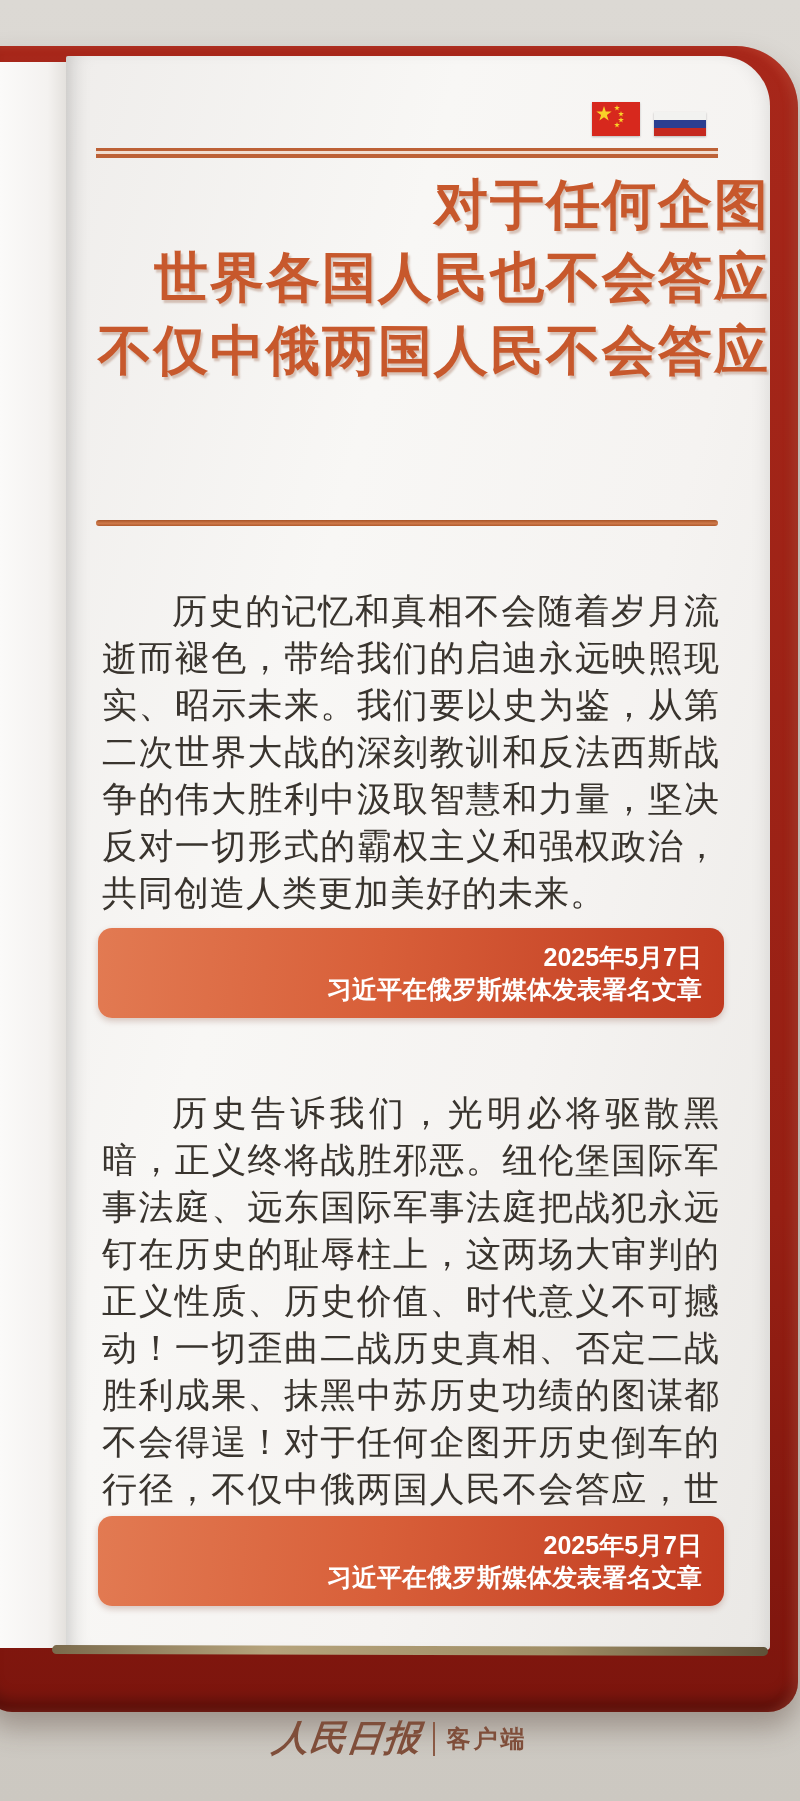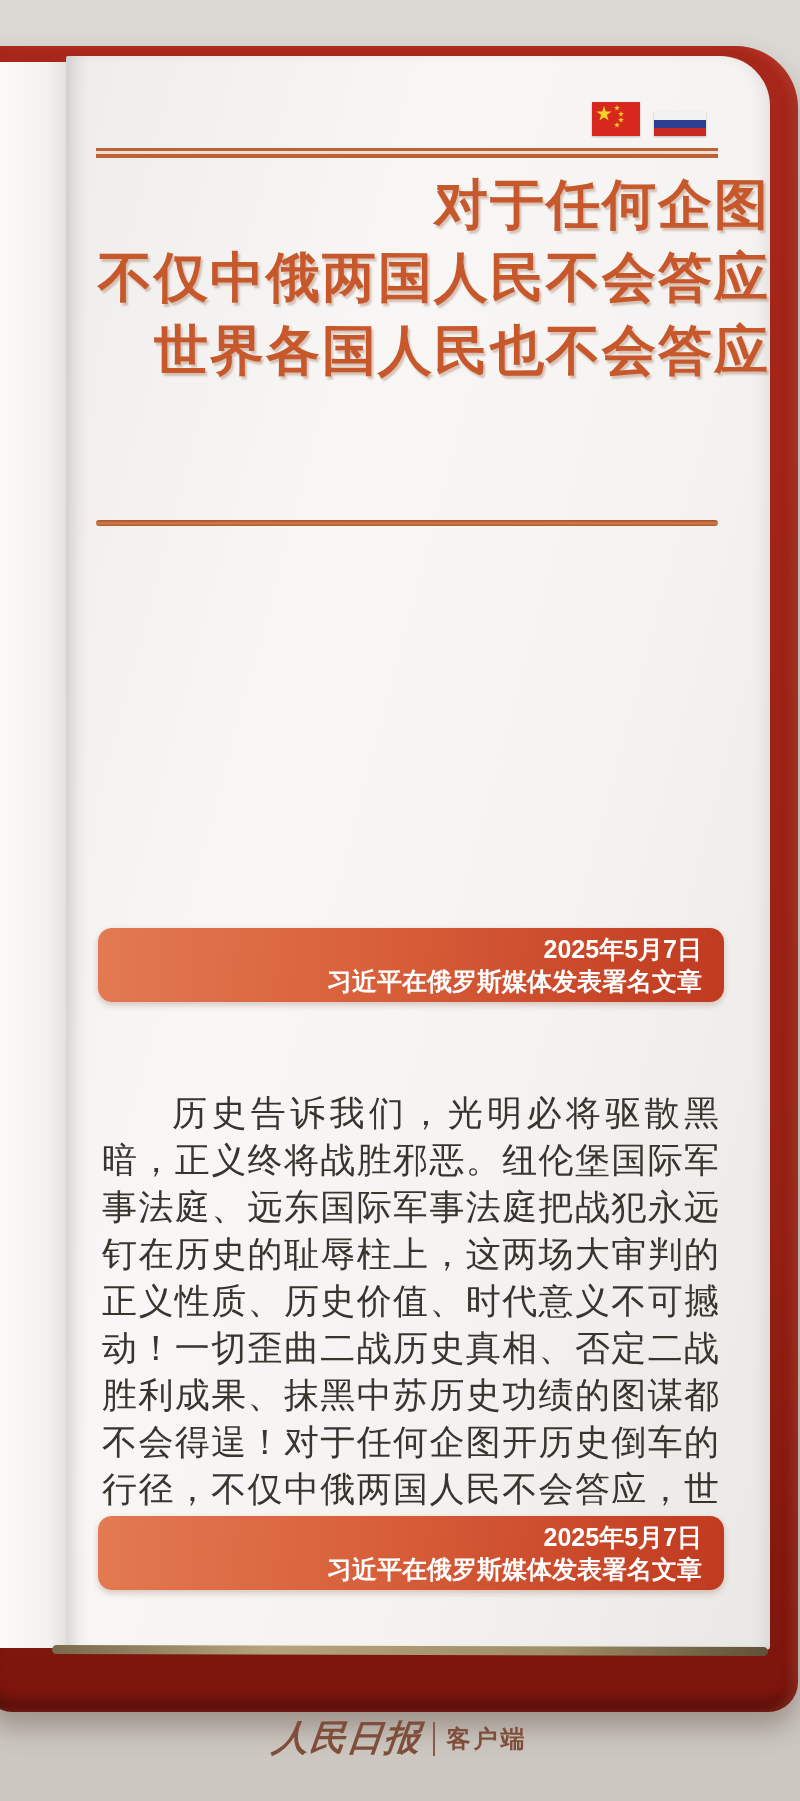--- a/index.html
+++ b/index.html
@@ -61,21 +61,21 @@
   
   .para{
     position:absolute;left:36px;width:618px;margin:0;
     color:#39342e;font-family:"DejaVu Serif","Liberation Serif",serif;
     font-size:35px;line-height:47px;text-align:justify;text-indent:2em;letter-spacing:1px;
   }
   .para-1{top:532px;}
   .para-2{top:1034px;}
   
   .citation{
-    position:absolute;left:32px;width:626px;height:74px;border-radius:14px;box-sizing:border-box;
+    position:absolute;left:32px;width:626px;height:90px;border-radius:14px;box-sizing:border-box;
     background:linear-gradient(95deg,#e27a52 0%,#d85f39 45%,#c03a20 100%);
     color:#ffffff;display:flex;flex-direction:column;justify-content:center;align-items:flex-end;
     padding-right:22px;font-weight:700;box-shadow:0 3px 6px rgba(120,50,30,.25);
   }
   .cite-1{top:872px;}
   .cite-2{top:1460px;}
   .citation .date{font-size:25px;line-height:32px;}
   .citation .source{font-size:25px;line-height:32px;}
   
   .footer-logo{
@@ -107,26 +107,27 @@
       <span class="ru-white"></span>
       <span class="ru-blue"></span>
       <span class="ru-red"></span>
     </div>
   </div>
 
   <div class="rule-top"></div>
 
   <div class="headline">
     <div>对于任何企图</div>
+    <div>世界各国人民也不会答应</div>
     <div>不仅中俄两国人民不会答应</div>
-    <div>世界各国人民也不会答应</div>
   </div>
 
   <div class="rule-mid"></div>
 
+  <p class="para para-1">历史的记忆和真相不会随着岁月流逝而褪色，带给我们的启迪永远映照现实、昭示未来。我们要以史为鉴，从第二次世界大战的深刻教训和反法西斯战争的伟大胜利中汲取智慧和力量，坚决反对一切形式的霸权主义和强权政治，共同创造人类更加美好的未来。</p>
 
   <div class="citation cite-1">
     <span class="date">2025年5月7日</span>
     <span class="source">习近平在俄罗斯媒体发表署名文章</span>
   </div>
 
   <p class="para para-2">历史告诉我们，光明必将驱散黑暗，正义终将战胜邪恶。纽伦堡国际军事法庭、远东国际军事法庭把战犯永远钉在历史的耻辱柱上，这两场大审判的正义性质、历史价值、时代意义不可撼动！一切歪曲二战历史真相、否定二战胜利成果、抹黑中苏历史功绩的图谋都不会得逞！对于任何企图开历史倒车的行径，不仅中俄两国人民不会答应，世界各国人民也不会答应！</p>
 
   <div class="citation cite-2">
     <span class="date">2025年5月7日</span>

